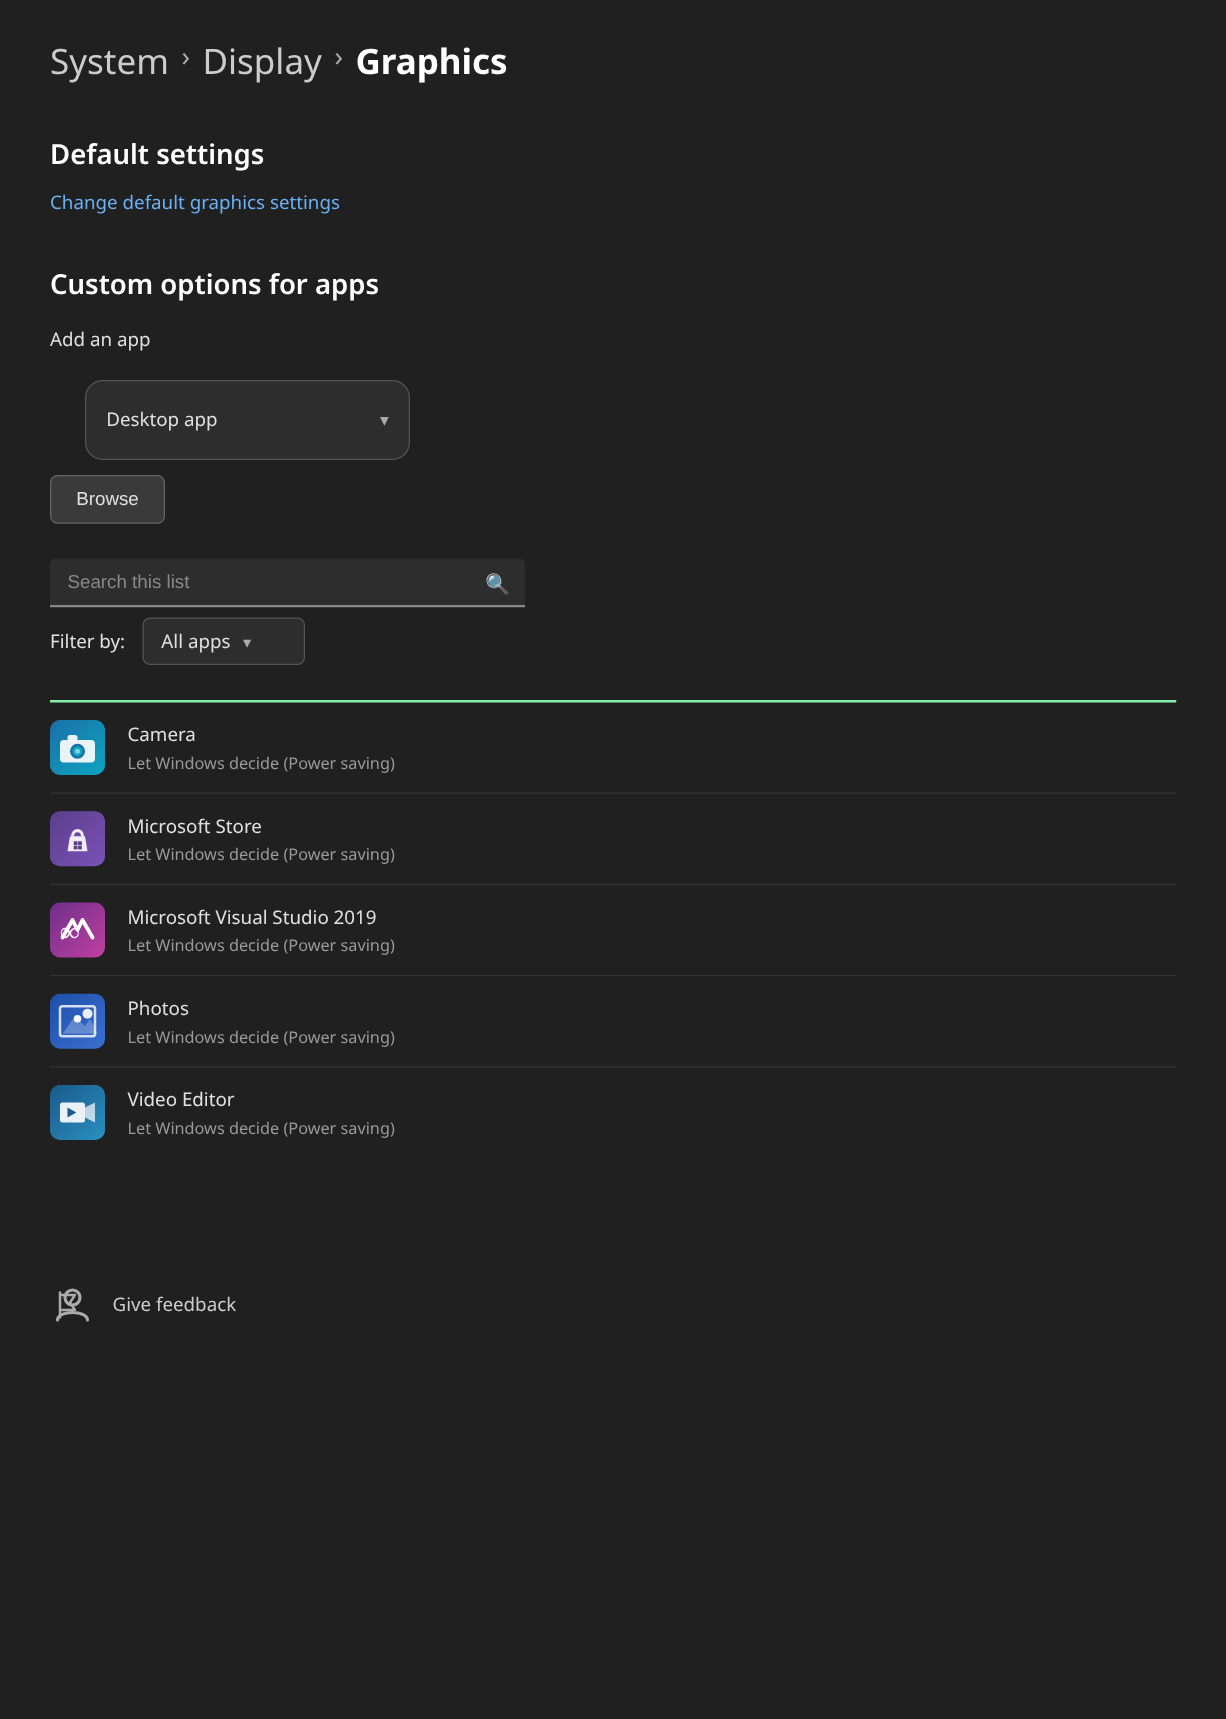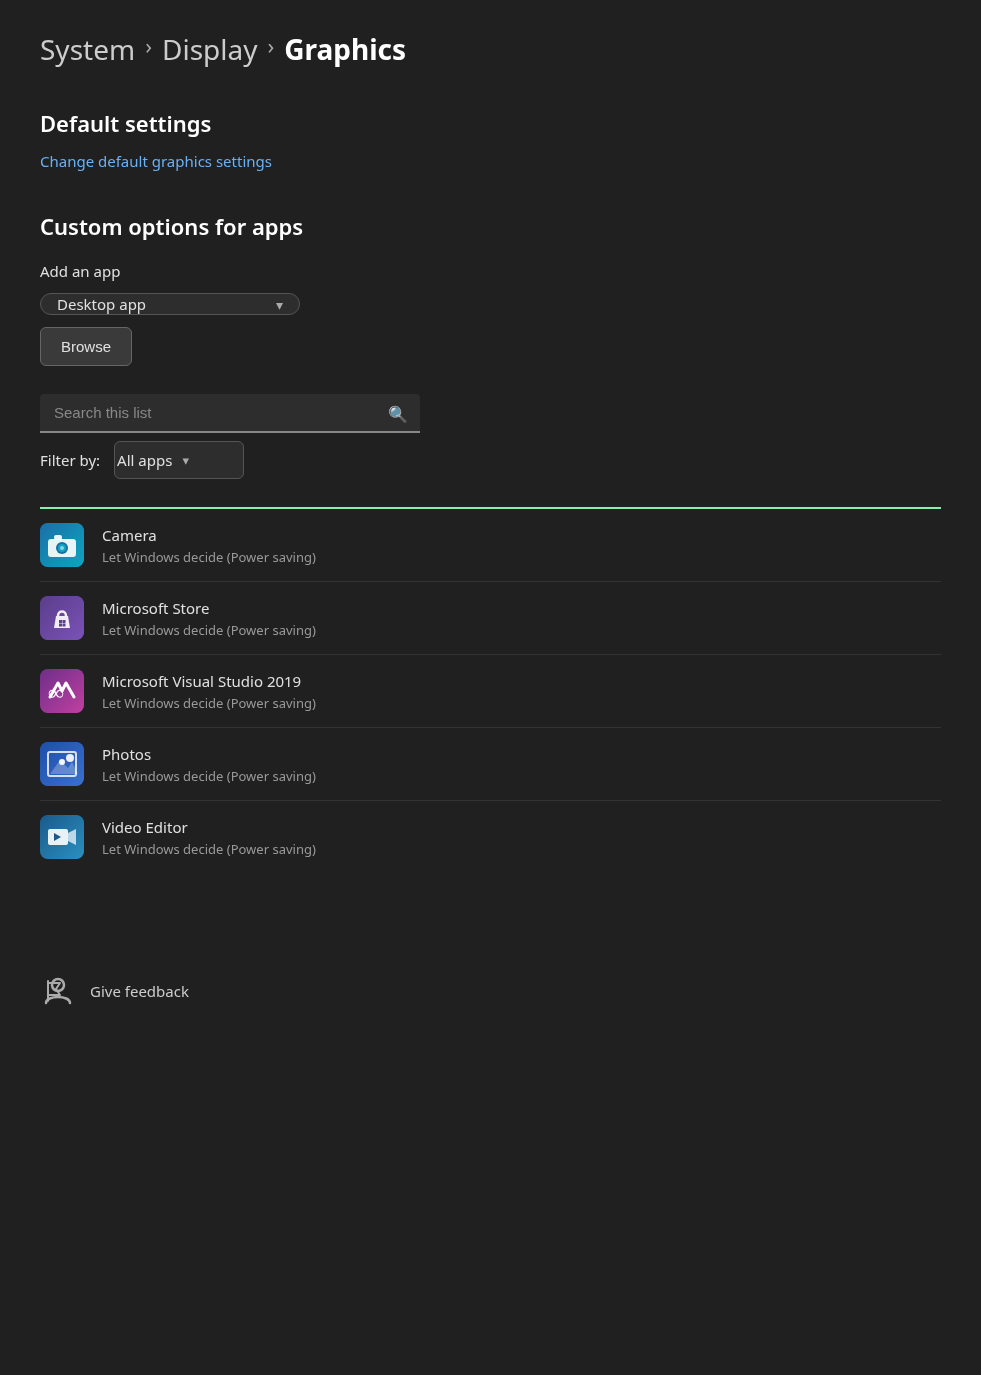--- a/index.html
+++ b/index.html
@@ -63,41 +63,42 @@
     .custom-section-title {
       font-size: 22px;
       font-weight: 600;
       color: #ffffff;
       margin-bottom: 20px;
     }
 
     .add-app-label {
       font-size: 15px;
       color: #e0e0e0;
-      margin-bottom: 12px;
+      margin-bottom: 22px;
     }
 
     .dropdown-container {
       display: flex;
       align-items: center;
       margin-bottom: 12px;
     }
 
     .dropdown-select {
       background-color: #2d2d2d;
       border: 1px solid #555555;
       border-radius: 14px;
       color: #e0e0e0;
       font-size: 15px;
-      padding: 0 16px;
+      padding: 21px 16px;
       width: 260px;
       display: flex;
       align-items: center;
       justify-content: space-between;
       cursor: pointer;
+      margin-left: 28px;
     }
 
     .dropdown-select .chevron {
       font-size: 14px;
       color: #aaaaaa;
     }
 
     .browse-button {
       background-color: #3a3a3a;
       border: 1px solid #666666;
@@ -161,21 +162,21 @@
       font-size: 15px;
       color: #e0e0e0;
     }
 
     .filter-dropdown {
       background-color: #2d2d2d;
       border: 1px solid #555555;
       border-radius: 6px;
       color: #e0e0e0;
       font-size: 15px;
-      padding: 8px 2px;
+      padding: 8px 14px;
       display: flex;
       align-items: center;
       gap: 10px;
       cursor: pointer;
       min-width: 130px;
     }
 
     .filter-dropdown .chevron {
       font-size: 13px;
       color: #aaaaaa;

